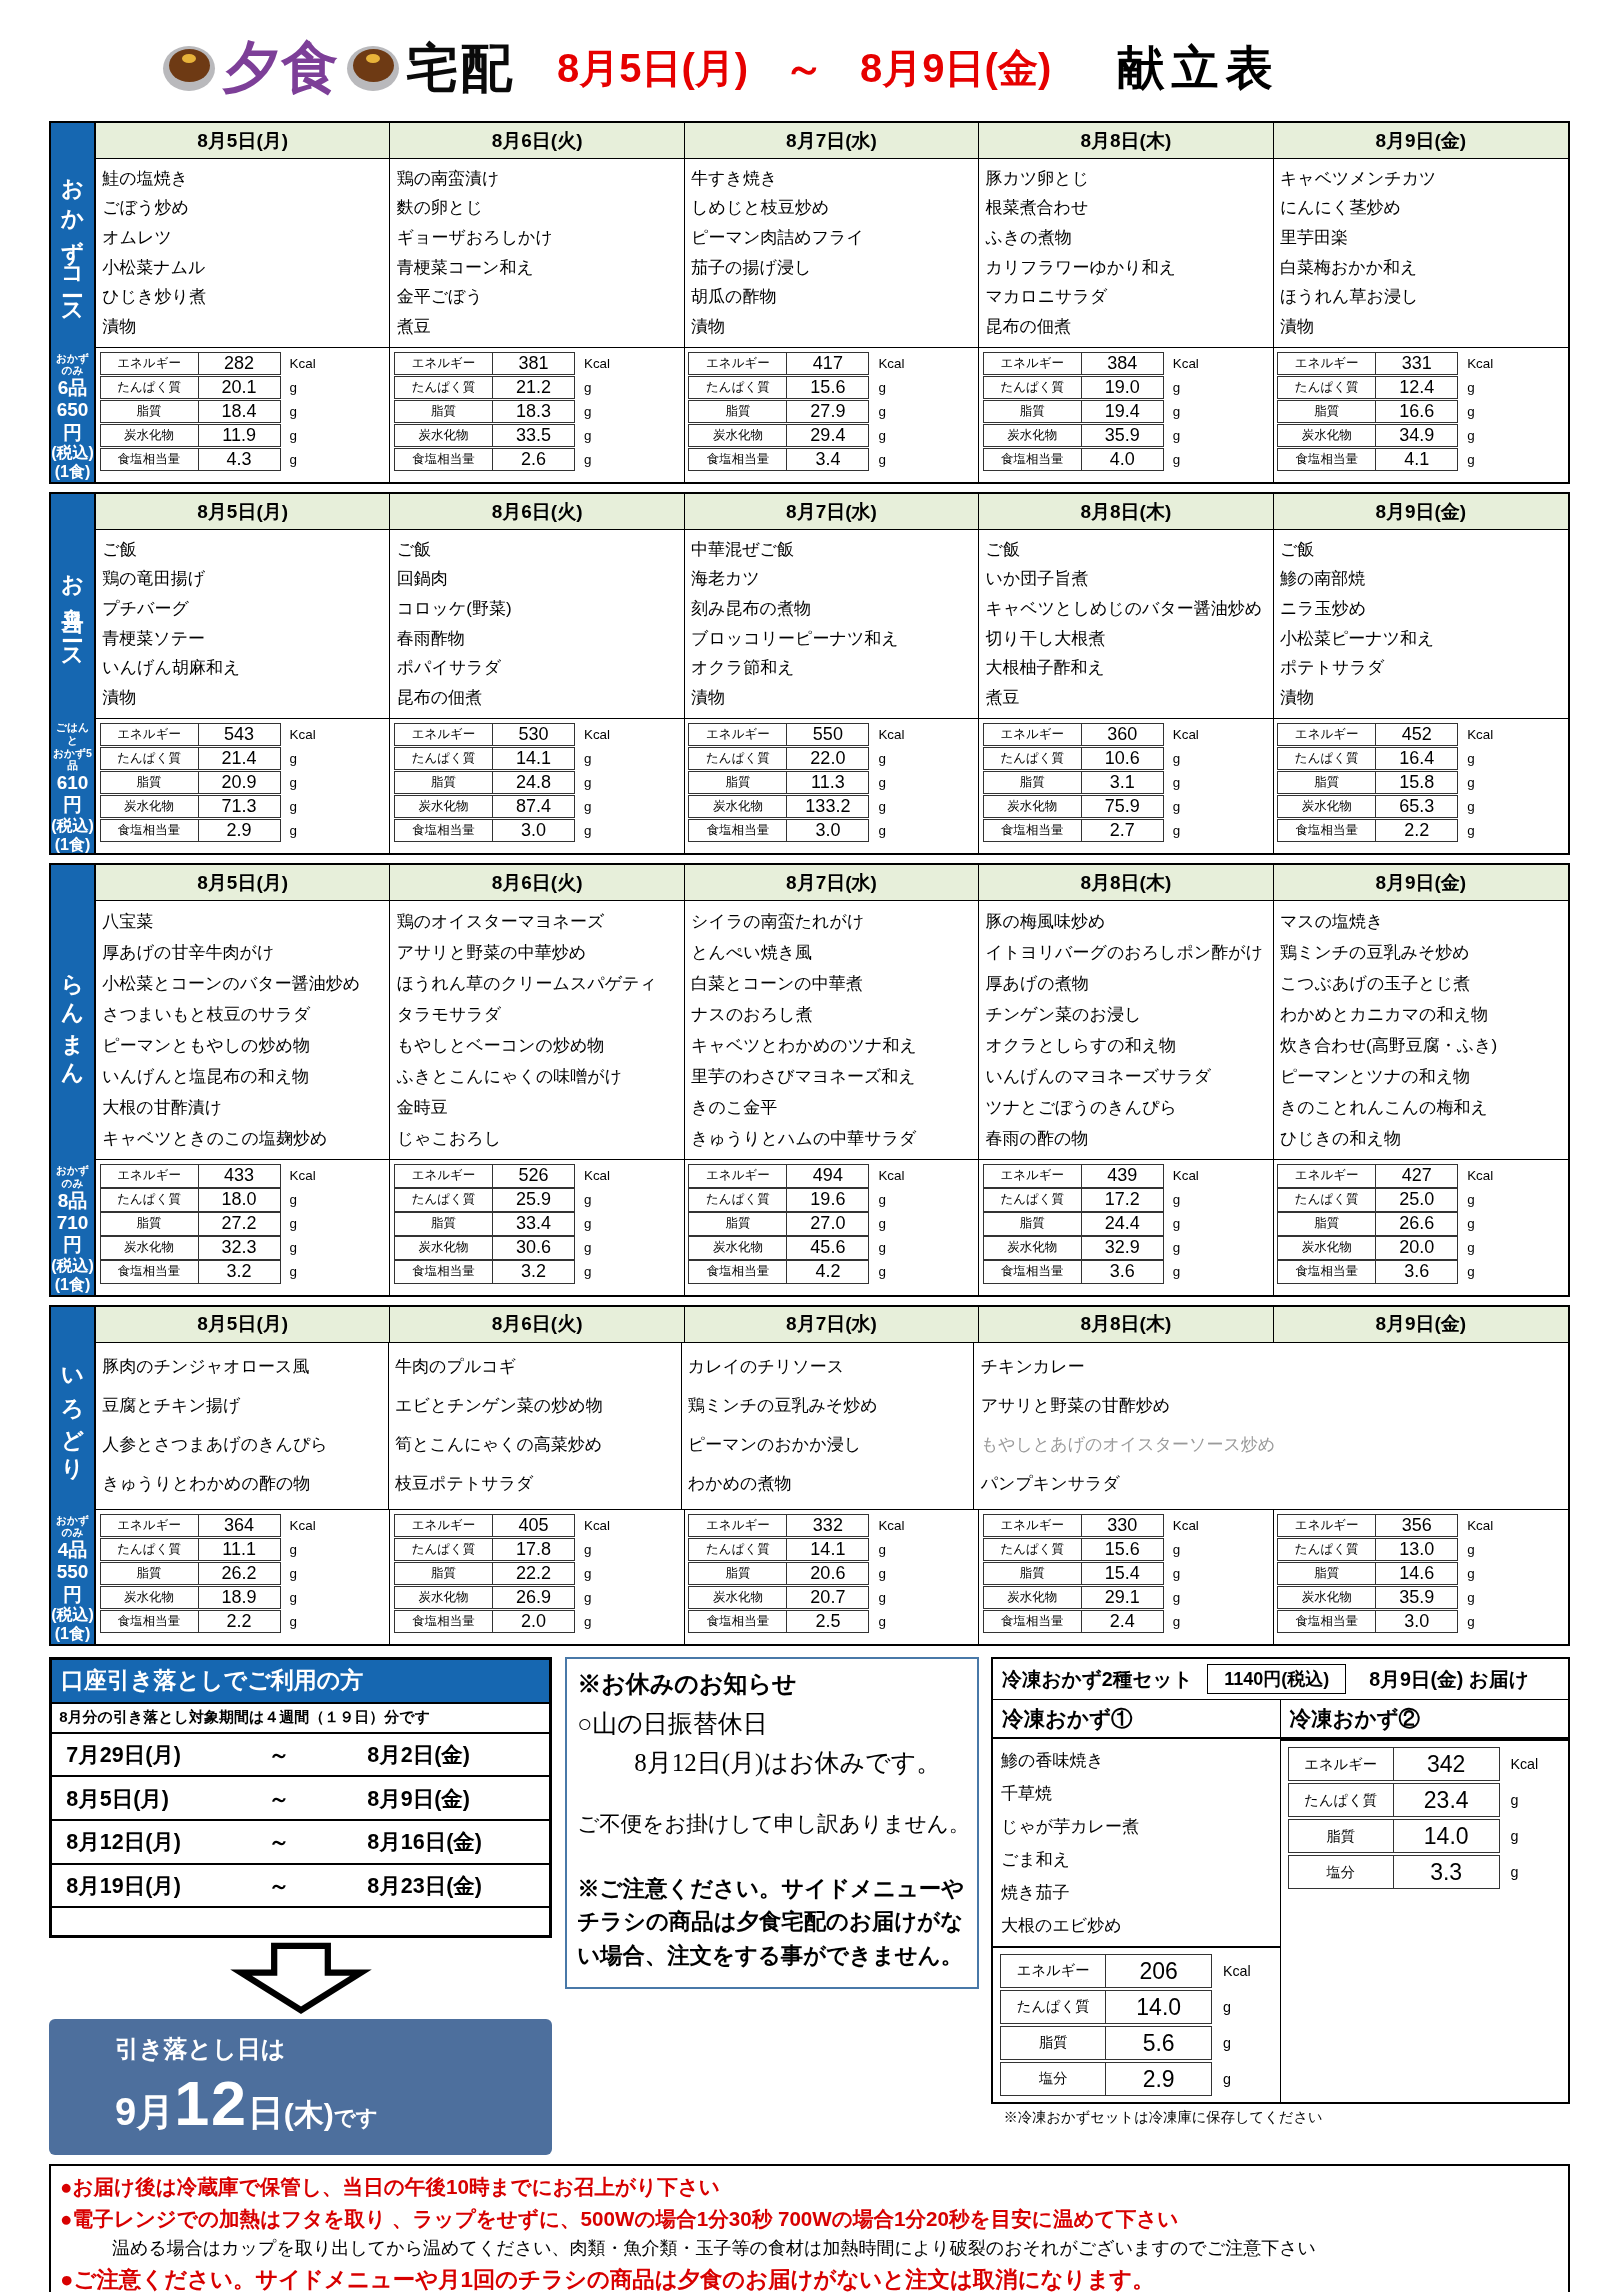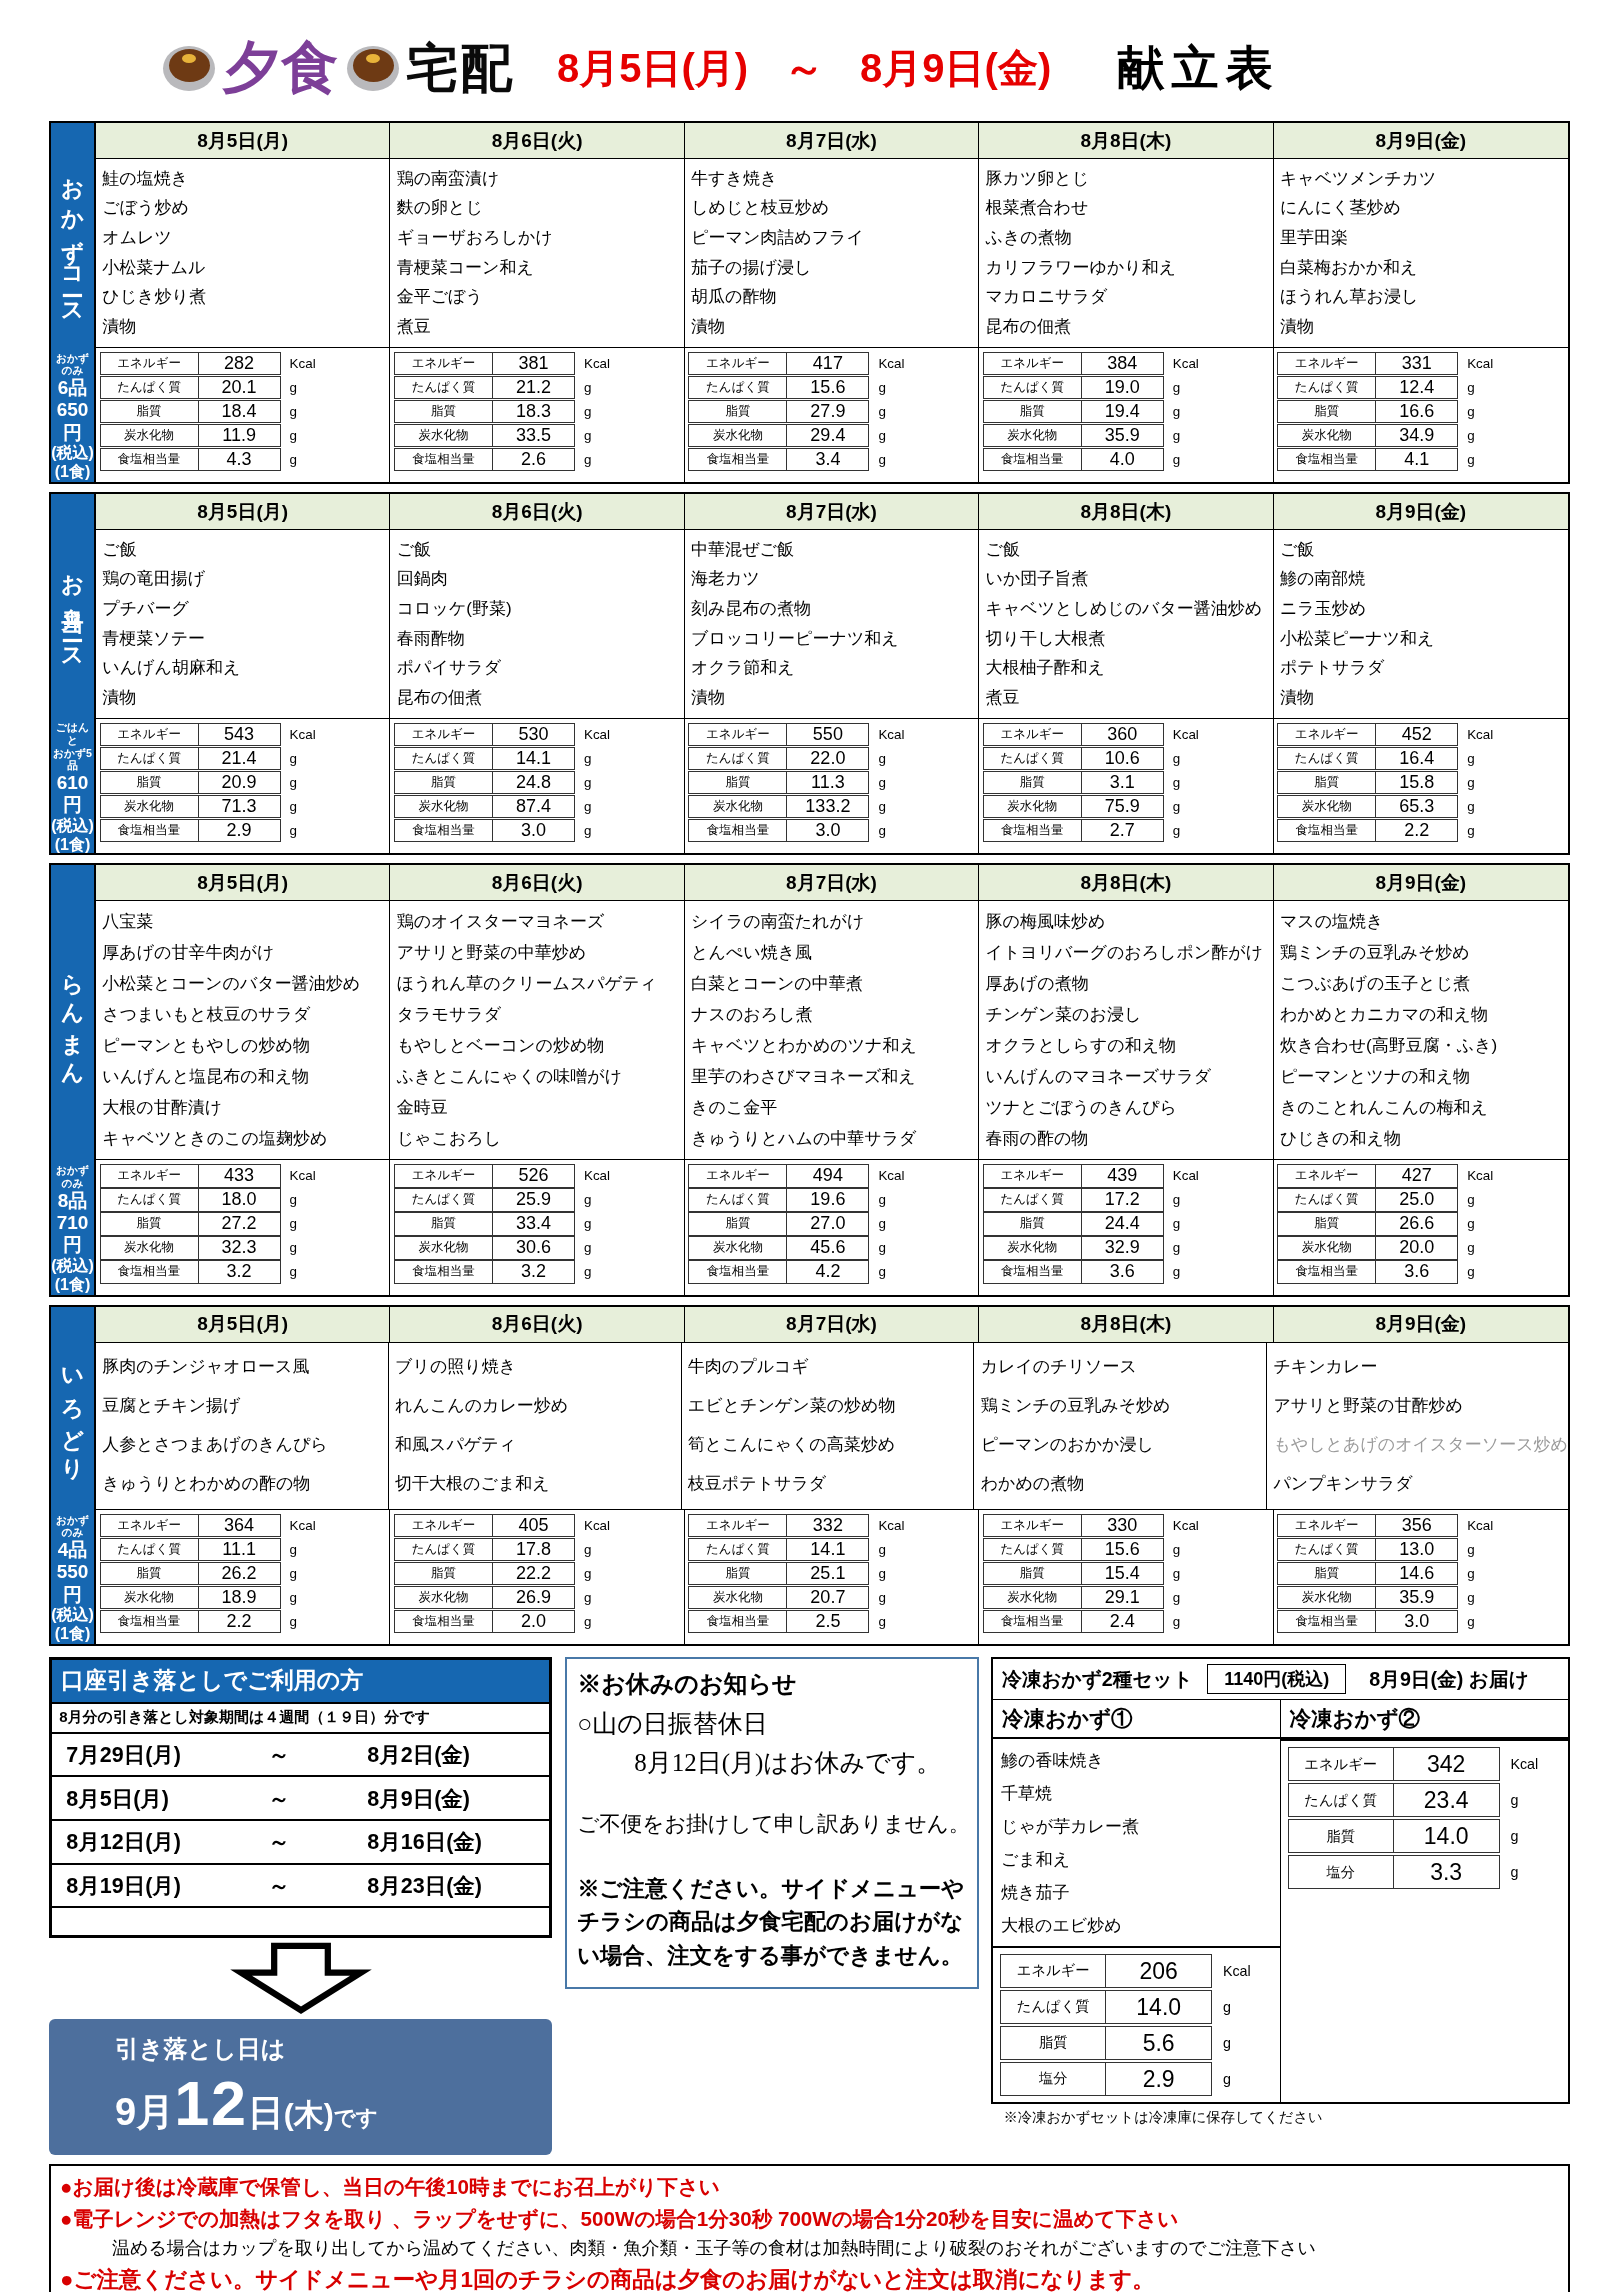--- a/index.html
+++ b/index.html
@@ -588,26 +588,20 @@
             <div class="daycell">8月9日(金)</div>
           </div>
           <div class="dayrow menurow">
             <div class="menucell" style="line-height: 39px;">
               <div class="mi">豚肉のチンジャオロース風</div>
               <div class="mi">豆腐とチキン揚げ</div>
               <div class="mi">人参とさつまあげのきんぴら</div>
               <div class="mi">きゅうりとわかめの酢の物</div>
             </div>
             <div class="menucell" style="line-height: 39px;">
-              <div class="mi">ブリの照り焼き</div>
-              <div class="mi">れんこんのカレー炒め</div>
-              <div class="mi">和風スパゲティ</div>
-              <div class="mi">切干大根のごま和え</div>
-            </div>
-            <div class="menucell" style="line-height: 39px;">
               <div class="mi">牛肉のプルコギ</div>
               <div class="mi">エビとチンゲン菜の炒め物</div>
               <div class="mi">筍とこんにゃくの高菜炒め</div>
               <div class="mi">枝豆ポテトサラダ</div>
             </div>
             <div class="menucell" style="line-height: 39px;">
               <div class="mi">カレイのチリソース</div>
               <div class="mi">鶏ミンチの豆乳みそ炒め</div>
               <div class="mi">ピーマンのおかか浸し</div>
               <div class="mi">わかめの煮物</div>
@@ -655,21 +649,21 @@
               <div class="nunit">g</div>
             </div>
             <div class="nutcell">
               <div class="nlab">エネルギー</div>
               <div class="nval">332</div>
               <div class="nunit">Kcal</div>
               <div class="nlab">たんぱく質</div>
               <div class="nval">14.1</div>
               <div class="nunit">g</div>
               <div class="nlab">脂質</div>
-              <div class="nval">25.1</div>
+              <div class="nval">20.6</div>
               <div class="nunit">g</div>
               <div class="nlab">炭水化物</div>
               <div class="nval">20.7</div>
               <div class="nunit">g</div>
               <div class="nlab">食塩相当量</div>
               <div class="nval">2.5</div>
               <div class="nunit">g</div>
             </div>
             <div class="nutcell">
               <div class="nlab">エネルギー</div>

